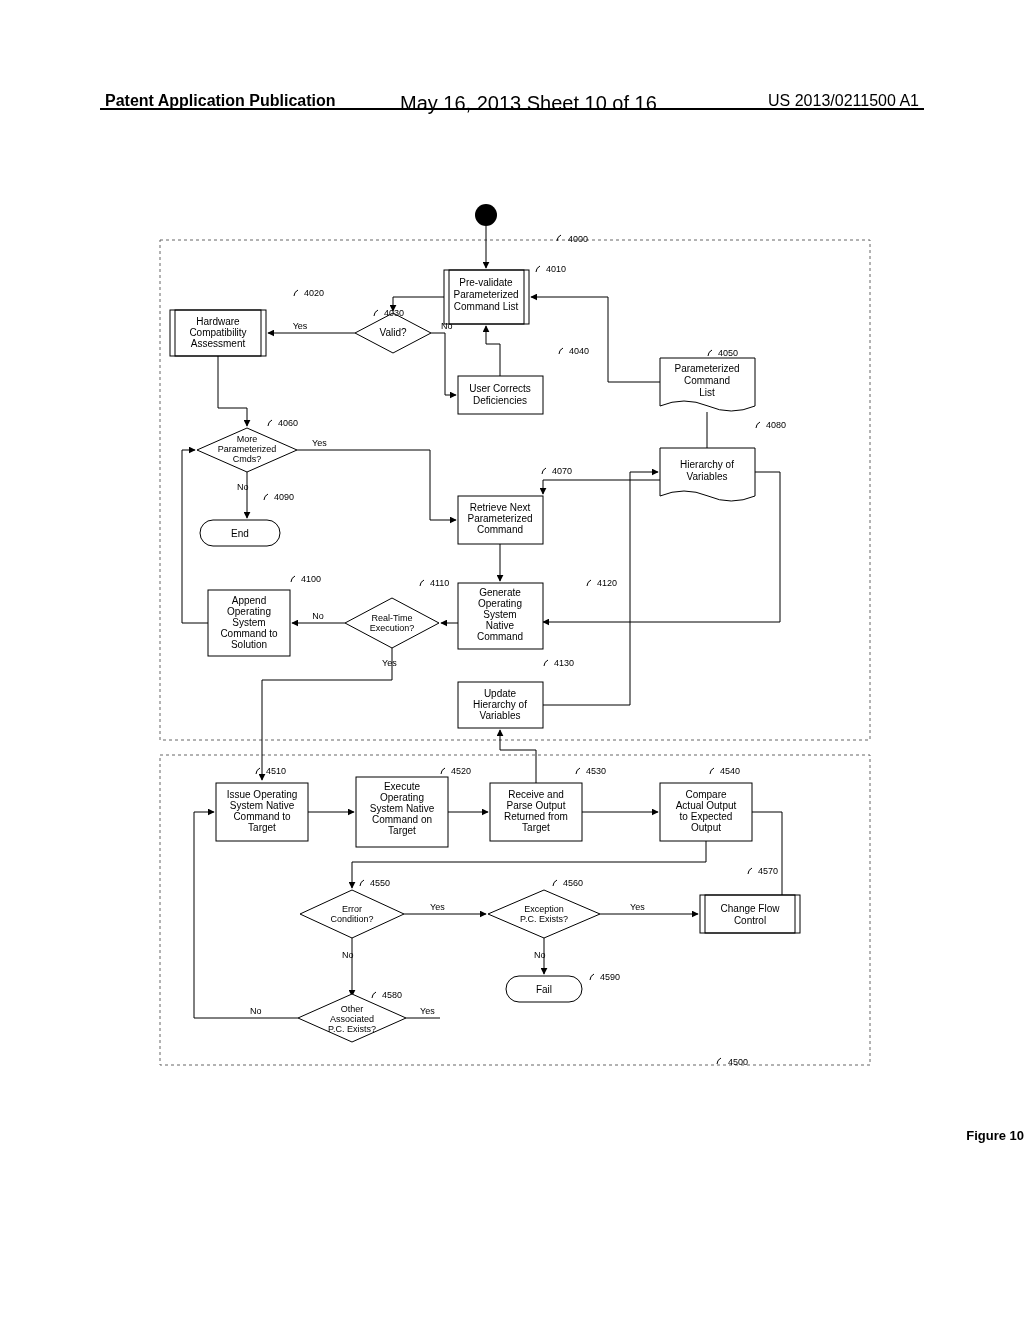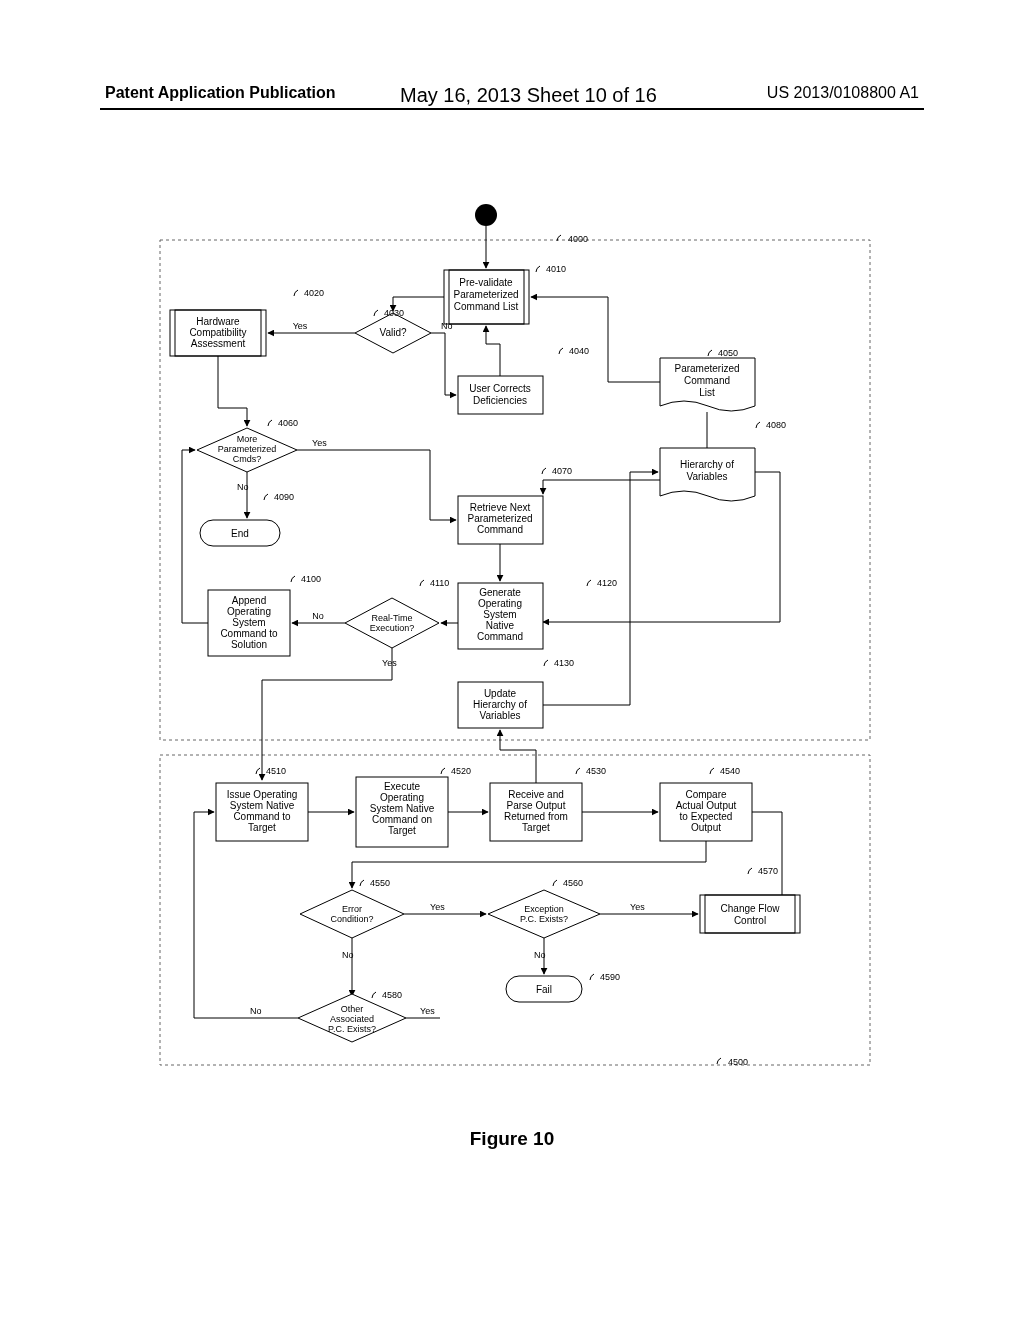--- a/index.html
+++ b/index.html
@@ -1,34 +1,34 @@
 <!DOCTYPE html>
 <html><head>
 <meta charset="utf-8">
 <style>
   html,body{margin:0;padding:0;background:#fff;font-family:Arial,Helvetica,sans-serif;}
   .page{position:relative;width:1024px;height:1320px;background:#fff;}
-  .hdr{position:absolute;top:84px;left:0;right:0;height:26px;}
+  .hdr{position:absolute;top:92px;left:0;right:0;height:26px;}
   .hdr-left{position:absolute;left:105px;top:0;font-weight:bold;font-size:16px;}
   .hdr-mid{position:absolute;left:400px;top:0;font-size:20px;}
   .hdr-right{position:absolute;right:105px;top:0;font-size:16px;}
   .hr{position:absolute;top:108px;left:100px;right:100px;border-top:2px solid #000;}
-  .figlabel{position:absolute;left:0;right:0;top:1128px;text-align:center;font-weight:bold;font-size:19px;}
+  .figlabel{position:absolute;left:0;right:0;top:1128px;text-align:right;font-weight:bold;font-size:13px;}
   svg{position:absolute;left:0;top:0;}
   svg text{font-family:Arial,Helvetica,sans-serif;font-size:10px;fill:#000;}
   .small{font-size:9px;}
 </style>
 </head>
 <body>
 <div class="page">
 
 <div class="hdr">
   <span class="hdr-left">Patent Application Publication</span>
   <span class="hdr-mid">May 16, 2013  Sheet 10 of 16</span>
-  <span class="hdr-right">US 2013/0108800 A1</span>
+  <span class="hdr-right">US 2013/0211500 A1</span>
 </div>
 <div class="hr"></div>
 
 <svg width="1024" height="1320">
 <defs>
   <marker id="ah" viewBox="0 0 10 10" refX="9" refY="5" markerWidth="7" markerHeight="7" orient="auto">
     <path d="M0 0 L10 5 L0 10 z" fill="#000"></path>
   </marker>
 </defs>
 

